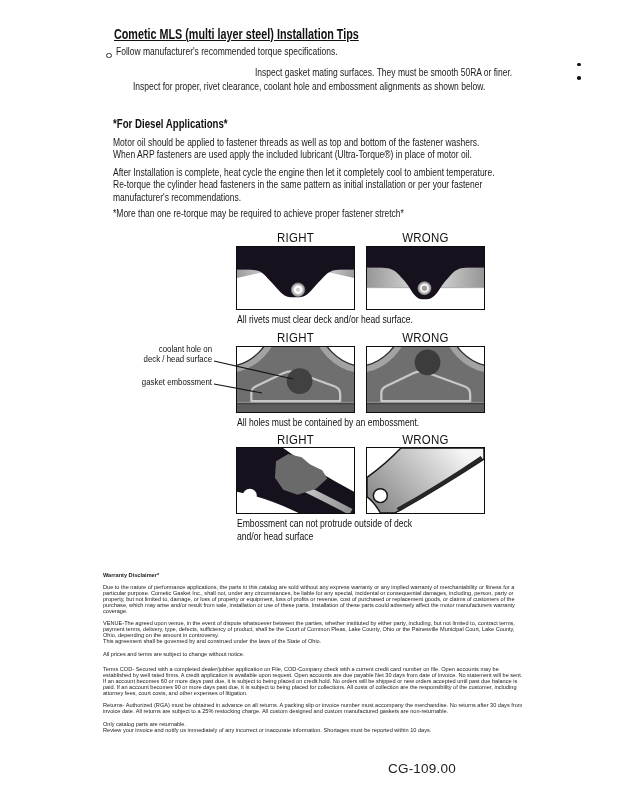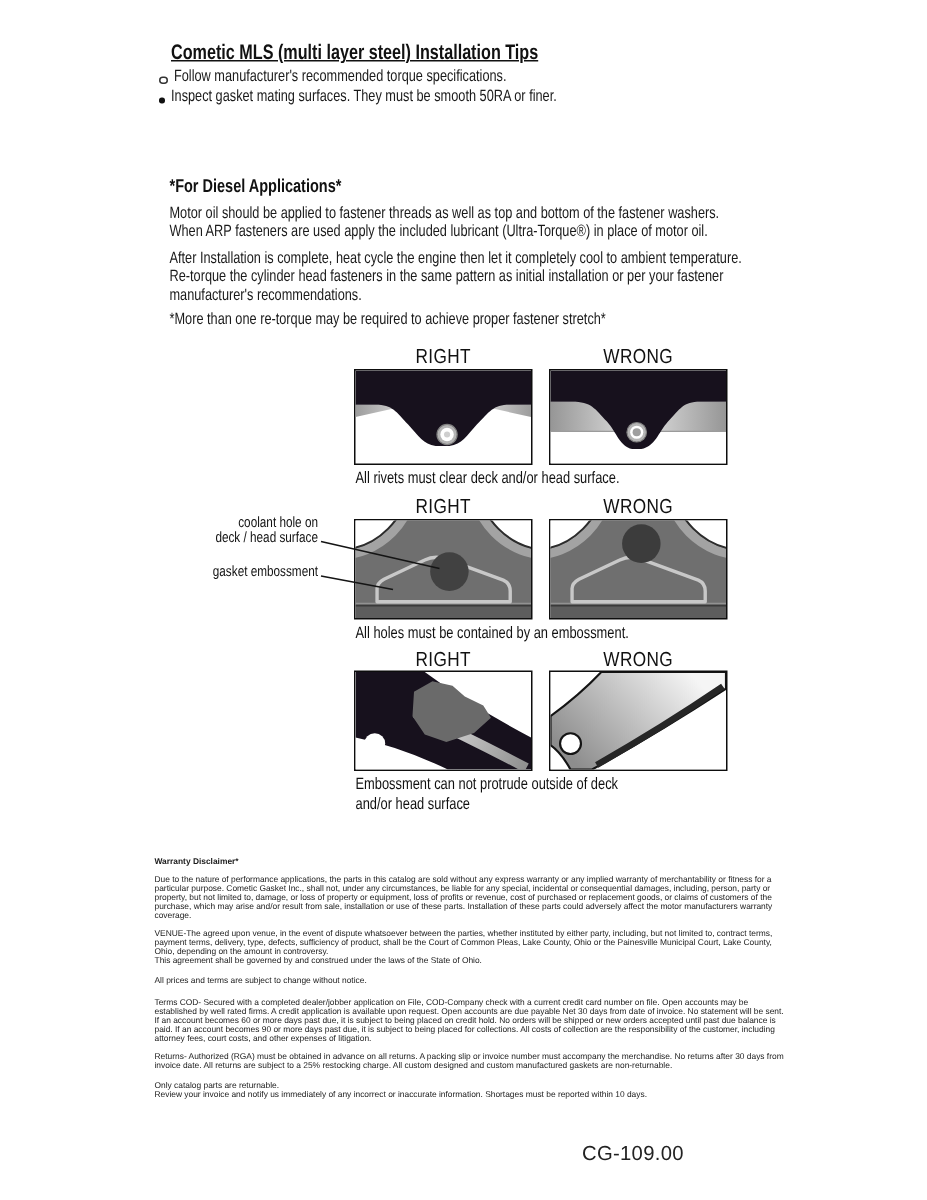--- a/index.html
+++ b/index.html
@@ -11,22 +11,22 @@
   
   .cx  { transform:scaleX(0.78); transform-origin:0 0; white-space:nowrap; }
   .cxp { width:495px; transform:scaleX(0.78); transform-origin:0 0; }
   .cxr { transform:scaleX(0.80); transform-origin:100% 0; }
   .cxc { transform:scaleX(0.85); transform-origin:50% 0; }
 
   .title { left:114px; top:26px; font-size:14px; font-weight:bold;
            text-decoration:underline; transform:scaleX(0.77); transform-origin:0 0; white-space:nowrap; color:#111; }
 
   .bullets { left:106px; top:45px; }
-  .brow { display:flex; align-items:center; height:13.3px; }
-  .brow.sub { margin-left:0; }
+  .brow { display:flex; align-items:flex-end; height:13.3px; }
+  .brow.sub { margin-left:27px;flex-direction:column; }
   .dot-o { width:3.5px; height:3.5px; border:1px solid #333; border-radius:50%; margin:4px 4px 0 0; flex:none; }
   .dot-f { width:3.6px; height:3.6px; background:#111; border-radius:50%; margin:4.4px 4px 0 0; flex:none; }
   .bt { font-size:10.9px; line-height:13.3px; }
 
   .h2 { font-weight:bold; font-size:12.4px; color:#111; }
   .para { font-size:10.9px; line-height:12.3px; }
 
   .figlabel { font-size:13.5px; color:#111; text-align:center; letter-spacing:0.3px; }
   .panel { position:absolute; width:119px; border:1.6px solid #0d0d0d; box-sizing:border-box; background:#fff; }
   .panel svg { display:block; width:100%; height:100%; }
@@ -51,20 +51,24 @@
   <div class="abs title">Cometic MLS (multi layer steel) Installation Tips</div>
 
   <div class="abs bullets">
     <div class="brow">
       <span class="dot-o"></span>
       <span class="bt cx">Follow manufacturer's recommended torque specifications.</span>
     </div>
     <div class="brow sub">
       <span class="dot-f"></span>
       <span class="bt cx">Inspect gasket mating surfaces.  They must be smooth 50RA or finer.</span>
+    </div>
+    <div class="brow sub">
+      <span class="dot-f"></span>
+      <span class="bt cx">Inspect for proper, rivet clearance, coolant hole and embossment alignments as shown below.</span>
     </div>
   </div>
 
   <div class="abs h2 cx" style="left:113px; top:117px;">*For Diesel Applications*</div>
   <div class="abs para cxp" style="left:113px; top:136px;">Motor oil should be applied to fastener threads as well as top and bottom of the fastener washers. When ARP fasteners are used apply the included lubricant (Ultra-Torque®) in place of motor oil.</div>
   <div class="abs para cxp" style="left:113px; top:166px;">After Installation is complete, heat cycle the engine then let it completely cool to ambient temperature. Re-torque the cylinder head fasteners in the same pattern as initial installation or per your fastener manufacturer's recommendations.</div>
   <div class="abs para cx" style="left:113px; top:207px;">*More than one re-torque may be required to achieve proper fastener stretch*</div>
 
   <div class="abs figlabel cxc" style="left:236px; top:230px; width:119px;">RIGHT</div>
   <div class="abs figlabel cxc" style="left:366px; top:230px; width:119px;">WRONG</div>

